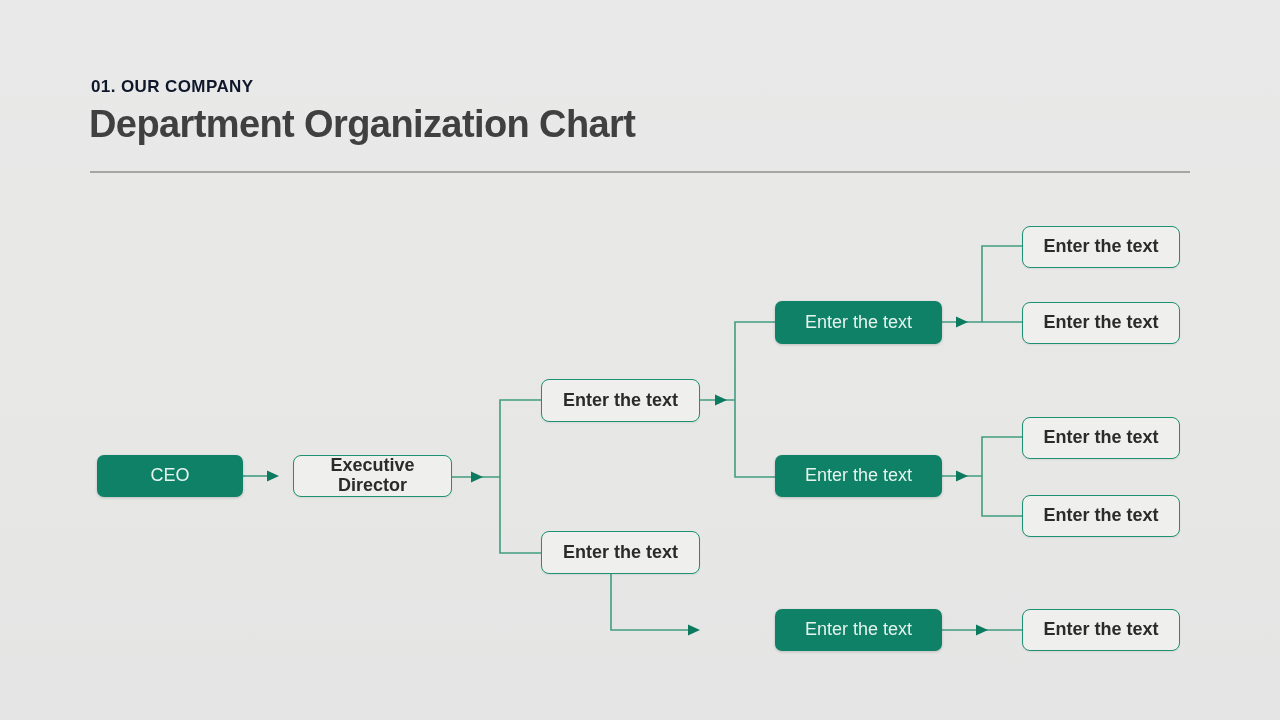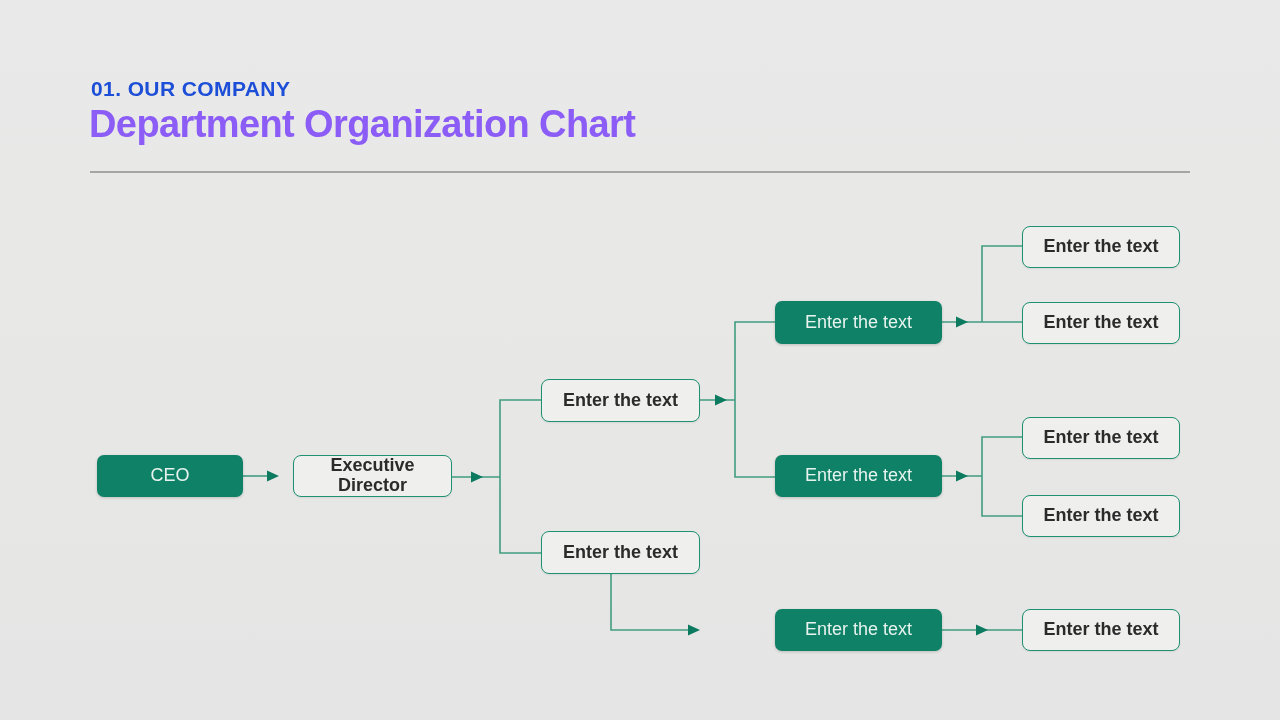--- a/index.html
+++ b/index.html
@@ -6,27 +6,27 @@
   body{
     width:1280px;height:720px;
     font-family:"Liberation Sans","DejaVu Sans",sans-serif;
     background:linear-gradient(180deg,#e9e9e9 0%,#e7e7e6 60%,#e6e5e5 100%);
     overflow:hidden;position:relative;
   }
   .slide{position:absolute;inset:0;}
   
   .eyebrow{
     position:absolute;left:91px;top:77px;
-    font-size:21px;font-weight:700;letter-spacing:.4px;
-    color:#1d4ed8;
+    font-size:17px;font-weight:700;letter-spacing:.4px;
+    color:#0f172a;
   }
   .title{
     position:absolute;left:89px;top:103px;
     font-size:38px;font-weight:700;letter-spacing:-.6px;
-    color:#8b5cf6;
+    color:#404040;
   }
   .divider{
     position:absolute;left:90px;top:171px;width:1100px;height:2px;
     background:#a6a5a4;
   }
   
   .connectors{position:absolute;left:0;top:0;width:1280px;height:720px;}
   
   .node{
     position:absolute;display:flex;align-items:center;justify-content:center;

